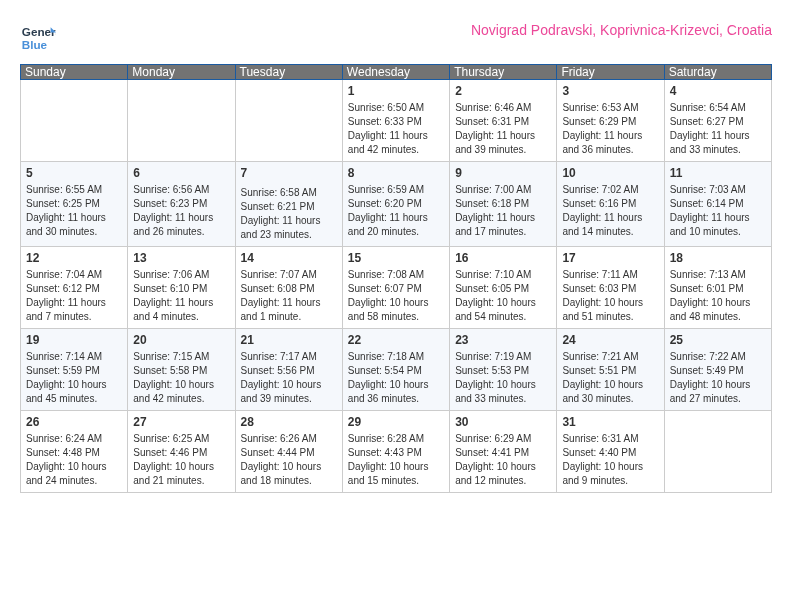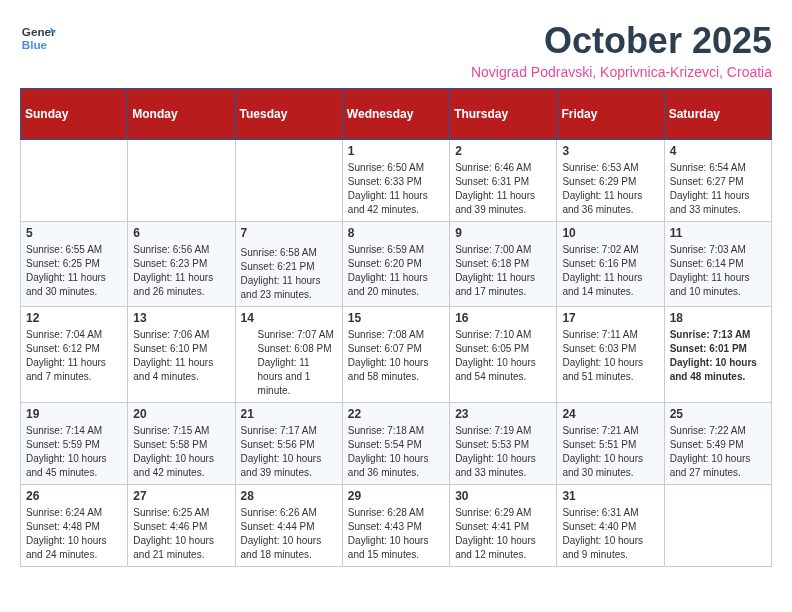--- a/index.html
+++ b/index.html
@@ -37,25 +37,25 @@
       font-size: 14px;
       color: #ec4899;
       margin-top: 2px;
     }
     .calendar {
       width: 100%;
       border-collapse: collapse;
       border: 1px solid #ccc;
     }
     .calendar th {
-      background: #b91c1c;
+      background: #737373;
       color: #fff;
       font-size: 12px;
-      font-weight: bold;
-      padding: 18px 4px;
+      font-weight: normal;
+      padding: 0 4px;
       text-align: left;
       border: 1px solid #1a5aa0;
     }
     .calendar td {
       vertical-align: top;
       border: 1px solid #ccc;
       padding: 4px 5px;
       width: calc(100% / 7);
       min-height: 80px;
       font-size: 10px;
@@ -85,21 +85,20 @@
 
 <div class="header">
   <div class="logo">
     <svg class="logo-icon" viewBox="0 0 40 40" xmlns="http://www.w3.org/2000/svg">
       <text x="2" y="18" font-size="13" font-weight="bold" fill="#2c3e50">General</text>
       <text x="2" y="32" font-size="13" font-weight="bold" fill="#4a90d9">Blue</text>
       <polygon points="34,8 40,14 34,14" fill="#4a90d9"></polygon>
     </svg>
   </div>
   <div class="title-block">
-    <div class="month-title">October 2025</div>
     <div class="subtitle">Novigrad Podravski, Koprivnica-Krizevci, Croatia</div>
   </div>
 </div>
 
 <table class="calendar">
   <thead>
     <tr>
     <th>Sunday</th>
         <th>Monday</th>
         <th>Tuesday</th>
@@ -191,21 +190,21 @@
 Daylight: 11 hours and 7 minutes.</div>
         </td>
         <td>
           <div class="day-number">13</div>
           <div class="day-info" style="white-space: pre-line;">Sunrise: 7:06 AM
 Sunset: 6:10 PM
 Daylight: 11 hours and 4 minutes.</div>
         </td>
         <td>
           <div class="day-number">14</div>
-          <div class="day-info" style="white-space: pre-line; margin-left: 17px;">Sunrise: 7:07 AM
+          <div class="day-info" style="white-space: pre-line;">Sunrise: 7:07 AM
 Sunset: 6:08 PM
 Daylight: 11 hours and 1 minute.</div>
         </td>
         <td>
           <div class="day-number">15</div>
           <div class="day-info" style="white-space: pre-line;">Sunrise: 7:08 AM
 Sunset: 6:07 PM
 Daylight: 10 hours and 58 minutes.</div>
         </td>
         <td>
@@ -215,21 +214,21 @@
 Daylight: 10 hours and 54 minutes.</div>
         </td>
         <td>
           <div class="day-number">17</div>
           <div class="day-info" style="white-space: pre-line;">Sunrise: 7:11 AM
 Sunset: 6:03 PM
 Daylight: 10 hours and 51 minutes.</div>
         </td>
         <td>
           <div class="day-number">18</div>
-          <div class="day-info" style="white-space: pre-line; font-weight: bold;">Sunrise: 7:13 AM
+          <div class="day-info" style="white-space: pre-line;">Sunrise: 7:13 AM
 Sunset: 6:01 PM
 Daylight: 10 hours and 48 minutes.</div>
         </td>
       </tr>
       <tr>
         <td>
           <div class="day-number">19</div>
           <div class="day-info" style="white-space: pre-line;">Sunrise: 7:14 AM
 Sunset: 5:59 PM
 Daylight: 10 hours and 45 minutes.</div>

